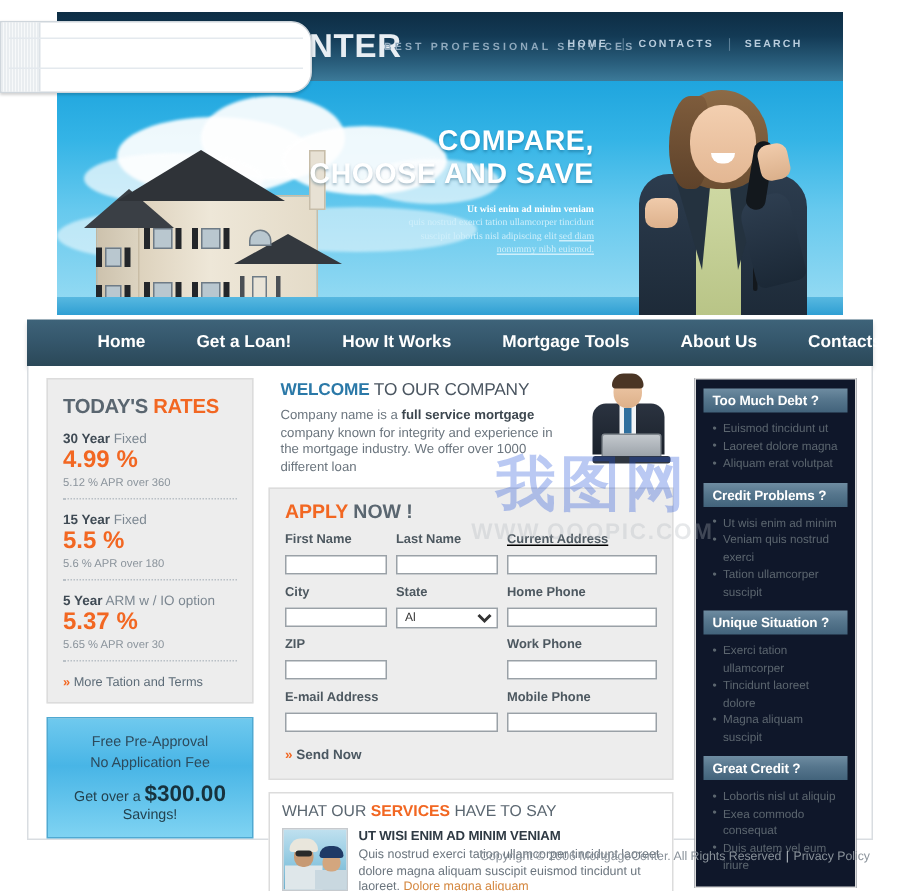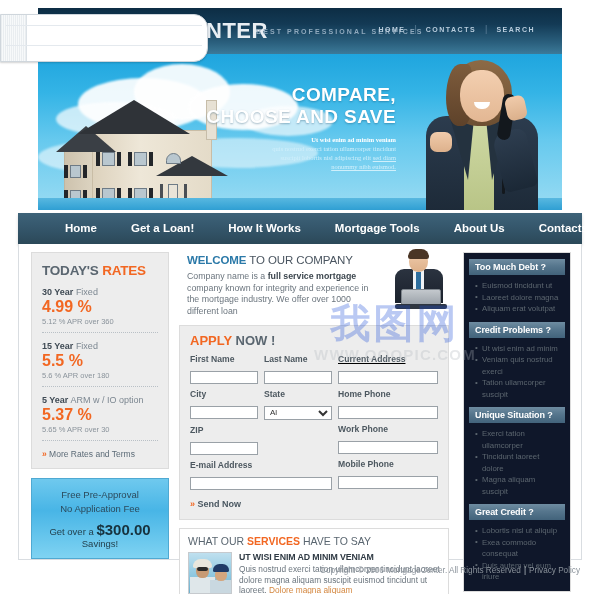--- a/index.html
+++ b/index.html
@@ -768,21 +768,21 @@
         <div class="rate-sep"></div>
 
         <div class="rate-item">
           <div class="rate-term"><b>5 Year</b><span> ARM w / IO option</span></div>
           <div class="rate-val">5.37 %</div>
           <div class="rate-apr">5.65 % APR over 30</div>
         </div>
         <div class="rate-sep"></div>
 
         <a href="#" class="more-rates"><span class="arr">»</span>
-          <span>More Rates and Terms</span></a>
+          <span>More Tation and Terms</span></a>
       </div>
 
       <div class="promo-box">
         <ul>
           <li>Free Pre-Approval</li>
           <li>No Application Fee</li>
         </ul>
         <div class="promo-save"><span>Get over a </span><b>$300.00</b><span> Savings!</span></div>
       </div>
     </div>

